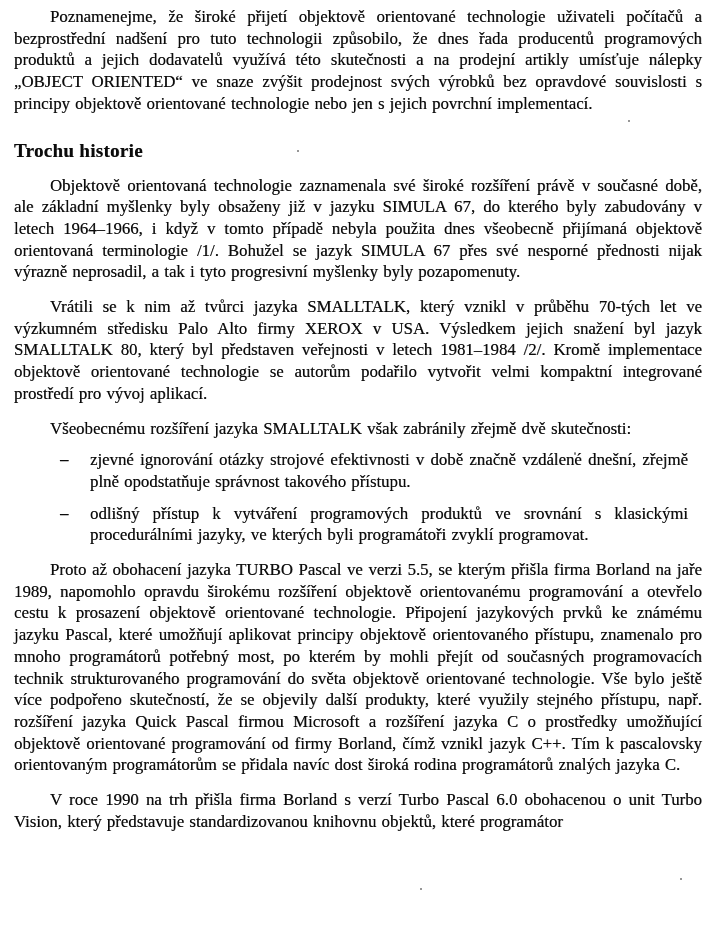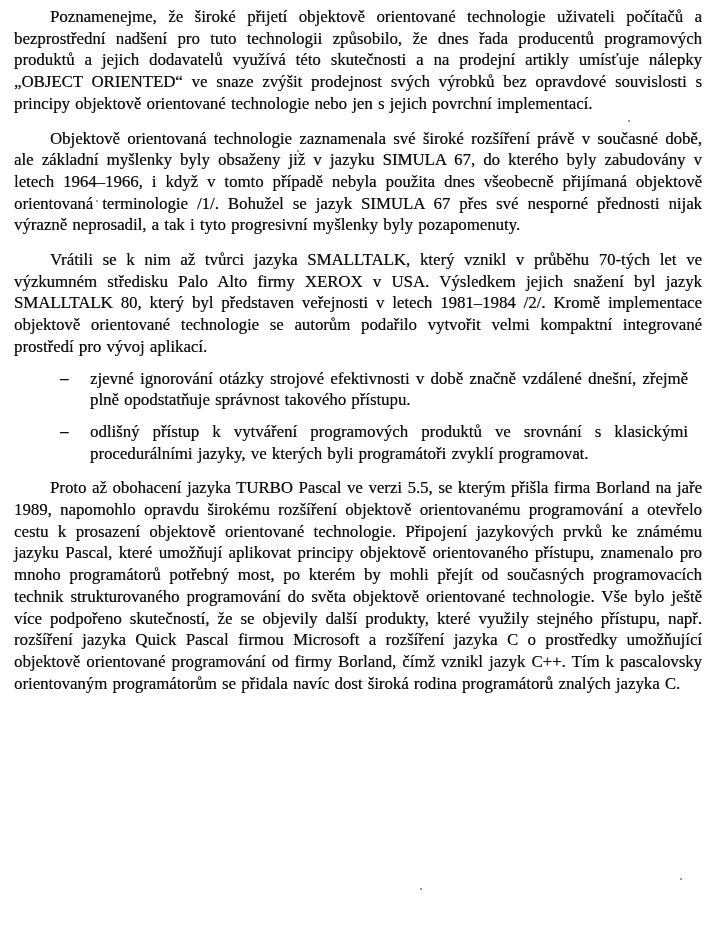--- a/index.html
+++ b/index.html
@@ -63,31 +63,34 @@
     border-radius: 50%;
     opacity: 0.65;
   }
 </style>
 </head>
 <body>
 
 <main class="page">
   <section id="doc-body">
       <p class="para first">Poznamenejme, že široké přijetí objektově orientované technologie uživateli počítačů a bezprostřední nadšení pro tuto technologii způsobilo, že dnes řada producentů programových produktů a jejich dodavatelů využívá této skutečnosti a na prodejní artikly umísťuje nálepky „OBJECT ORIENTED“ ve snaze zvýšit prodejnost svých výrobků bez opravdové souvislosti s principy objektově orientované technologie nebo jen s jejich povrchní implementací.</p>
+      <h2 class="section-heading">Trochu historie</h2>
       <p class="para">Objektově orientovaná technologie zaznamenala své široké rozšíření právě v současné době, ale základní myšlenky byly obsaženy již v jazyku SIMULA 67, do kterého byly zabudovány v letech 1964–1966, i když v tomto případě nebyla použita dnes všeobecně přijímaná objektově orientovaná terminologie /1/. Bohužel se jazyk SIMULA 67 přes své nesporné přednosti nijak výrazně neprosadil, a tak i tyto progresivní myšlenky byly pozapomenuty.</p>
       <p class="para">Vrátili se k nim až tvůrci jazyka SMALLTALK, který vznikl v průběhu 70-tých let ve výzkumném středisku Palo Alto firmy XEROX v USA. Výsledkem jejich snažení byl jazyk SMALLTALK 80, který byl představen veřejnosti v letech 1981–1984 /2/. Kromě implementace objektově orientované technologie se autorům podařilo vytvořit velmi kompaktní integrované prostředí pro vývoj aplikací.</p>
+      <p class="para">Všeobecnému rozšíření jazyka SMALLTALK však zabránily zřejmě dvě skutečnosti:</p>
       <div class="bullet">
         <span class="marker">–</span>
         <span class="bullet-text">zjevné ignorování otázky strojové efektivnosti v době značně vzdálené dnešní, zřejmě plně opodstatňuje správnost takového přístupu.</span>
       </div>
       <div class="bullet">
         <span class="marker">–</span>
         <span class="bullet-text">odlišný přístup k vytváření programových produktů ve srovnání s klasickými procedurálními jazyky, ve kterých byli programátoři zvyklí programovat.</span>
       </div>
       <p class="para">Proto až obohacení jazyka TURBO Pascal ve verzi 5.5, se kterým přišla firma Borland na jaře 1989, napomohlo opravdu širokému rozšíření objektově orientovanému programování a otevřelo cestu k prosazení objektově orientované technologie. Připojení jazykových prvků ke známému jazyku Pascal, které umožňují aplikovat principy objektově orientovaného přístupu, znamenalo pro mnoho programátorů potřebný most, po kterém by mohli přejít od současných programovacích technik strukturovaného programování do světa objektově orientované technologie. Vše bylo ještě více podpořeno skutečností, že se objevily další produkty, které využily stejného přístupu, např. rozšíření jazyka Quick Pascal firmou Microsoft a rozšíření jazyka C o prostředky umožňující objektově orientované programování od firmy Borland, čímž vznikl jazyk C++. Tím k pascalovsky orientovaným programátorům se přidala navíc dost široká rodina programátorů znalých jazyka C.</p>
+      <p class="para">V roce 1990 na trh přišla firma Borland s verzí Turbo Pascal 6.0 obohacenou o unit Turbo Vision, který představuje standardizovanou knihovnu objektů, které programátor</p>
     </section>
 </main>
 
 <div class="speck" style="left:297px; top:150px; width:2px; height:2px;"></div>
 <div class="speck" style="left:574px; top:452px; width:2px; height:3px;"></div>
 <div class="speck" style="left:96px; top:200px; width:2px; height:2px;"></div>
 <div class="speck" style="left:628px; top:120px; width:2px; height:2px;"></div>
 <div class="speck" style="left:250px; top:513px; width:2px; height:2px;"></div>
 <div class="speck" style="left:505px; top:615px; width:2px; height:2px;"></div>
 <div class="speck" style="left:420px; top:888px; width:2px; height:2px;"></div>

